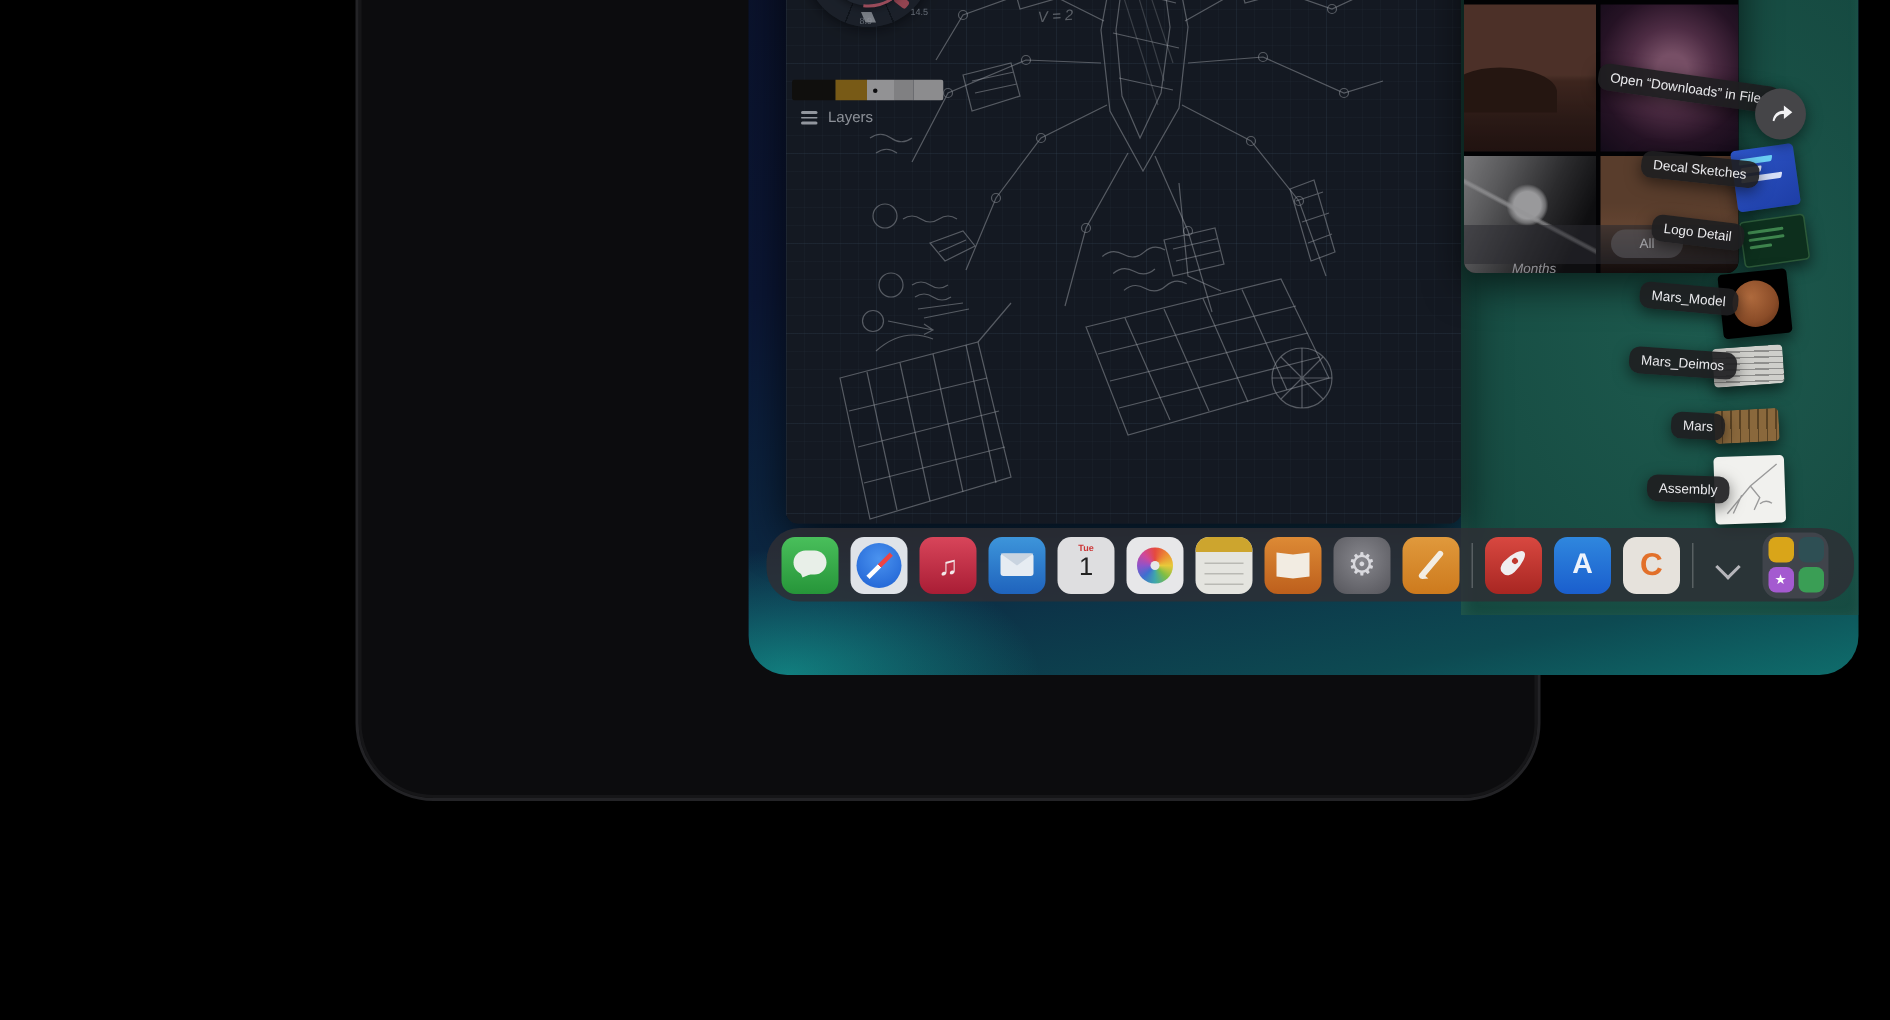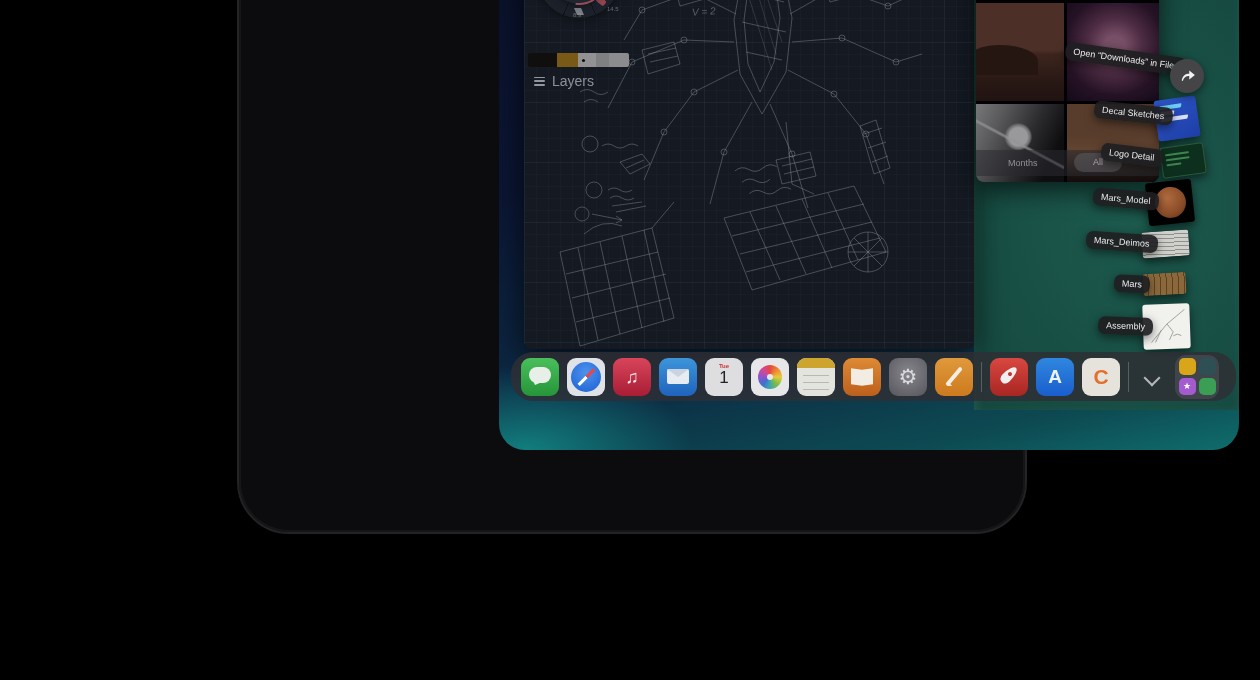--- a/index.html
+++ b/index.html
@@ -37,42 +37,42 @@
   .eraser{position:absolute;left:59px;top:64px;width:10px;height:6px;background:#cf5f6e;border-radius:2px;transform:rotate(38deg);}
   .rglyph{position:absolute;opacity:.8;}
   .disc{position:absolute;left:14px;top:14px;width:56px;height:56px;border-radius:50%;background:#2b3440;
     box-shadow:0 1px 6px rgba(0,0,0,.55);}
   .disc .arc{position:absolute;left:-1px;top:-1px;width:54px;height:54px;border:2px solid transparent;border-radius:50%;
     border-bottom-color:#d8697c;transform:rotate(-38deg);}
   
   .swatches{position:absolute;left:4px;top:131px;width:101px;height:14px;display:flex;border-radius:2px;overflow:hidden;}
   .swatches i{height:100%;}
   .sw-dot{position:absolute;left:54px;top:6px;width:3px;height:3px;background:#111;border-radius:50%;}
-  .layers{position:absolute;left:10px;top:151px;display:flex;align-items:center;gap:7px;color:#c6ccd4;font-size:14px;}
+  .layers{position:absolute;left:10px;top:151px;display:flex;align-items:center;gap:7px;color:#c6ccd4;font-size:10px;}
   .layers .bars{width:11px;}
   
   .dim{position:absolute;inset:0;background:rgba(5,8,13,.30);pointer-events:none;}
   
   .photos{position:absolute;left:477px;top:0;width:183px;height:280px;border-radius:0 0 8px 8px;overflow:hidden;
     background:#000;box-shadow:0 8px 26px rgba(0,0,0,.65);}
   .photos .tile{position:absolute;}
   .p-surface{left:0;top:101px;width:88px;height:98px;
     background:linear-gradient(#6a4334 0 48%, #553326 52%, #3a221a 78%, #2c1812 100%);}
   .p-surface:before{content:"";position:absolute;left:-8px;top:42px;width:70px;height:30px;background:#331d14;border-radius:50% 60% 0 0;}
   .p-nebula2{left:91px;top:101px;width:92px;height:98px;
     background:radial-gradient(circle at 52% 44%, #a86f8d 0 14%, #6d3d5c 38%, #33182f 68%, #190e1e 100%);}
   .p-voyager{left:0;top:202px;width:88px;height:78px;
     background:linear-gradient(28deg, transparent 47%, rgba(210,210,210,.7) 48.5% 49.5%, transparent 51%),
       radial-gradient(circle at 48% 42%, #d9d9d9 0 9px, #9a9a9a 12px, transparent 14px),
       linear-gradient(115deg,#a9a9a9 0%,#7e7e7e 24%,#3c3c3c 56%,#121212 82%);}
   .p-desert{left:91px;top:202px;width:92px;height:78px;
     background:linear-gradient(#7d553a 0 40%,#8a5e40 58%,#4a3322 78%,#241812 92%,#1a100c 100%);}
   .seg-bar{position:absolute;left:0;top:248px;width:183px;height:26px;background:rgba(58,58,64,.55);
     display:flex;align-items:center;color:#c9c9cd;font-size:9px;}
-  .seg-months{position:absolute;left:32px;top:8px;}
+  .seg-months{position:absolute;left:32px;top:24px;font-style:italic;}
   .seg-all{position:absolute;left:98px;top:3px;width:48px;height:19px;border-radius:10px;background:rgba(135,135,142,.5);
     text-align:center;line-height:19px;color:#ececf0;}
   
   .tag{position:absolute;background:rgba(30,30,33,.92);color:#e9e9ec;font-size:9px;padding:4px 8px;border-radius:7px;
     white-space:nowrap;box-shadow:0 3px 10px rgba(0,0,0,.5);z-index:30;}
   .thumb{position:absolute;z-index:29;box-shadow:0 4px 10px rgba(0,0,0,.55);border-radius:3px;}
   .share-btn{position:absolute;left:671px;top:157px;width:34px;height:34px;border-radius:50%;background:#454548;z-index:31;
     display:flex;align-items:center;justify-content:center;box-shadow:0 3px 10px rgba(0,0,0,.5);}
   .t-decal{left:657px;top:196px;width:42px;height:41px;background:linear-gradient(150deg,#2d55c8,#1e3ea6);transform:rotate(-8deg);padding:4px 5px;box-sizing:border-box;}
   .t-decal i{display:block;height:4px;margin:2px 0;border-radius:1px;transform:skewX(-18deg);}

